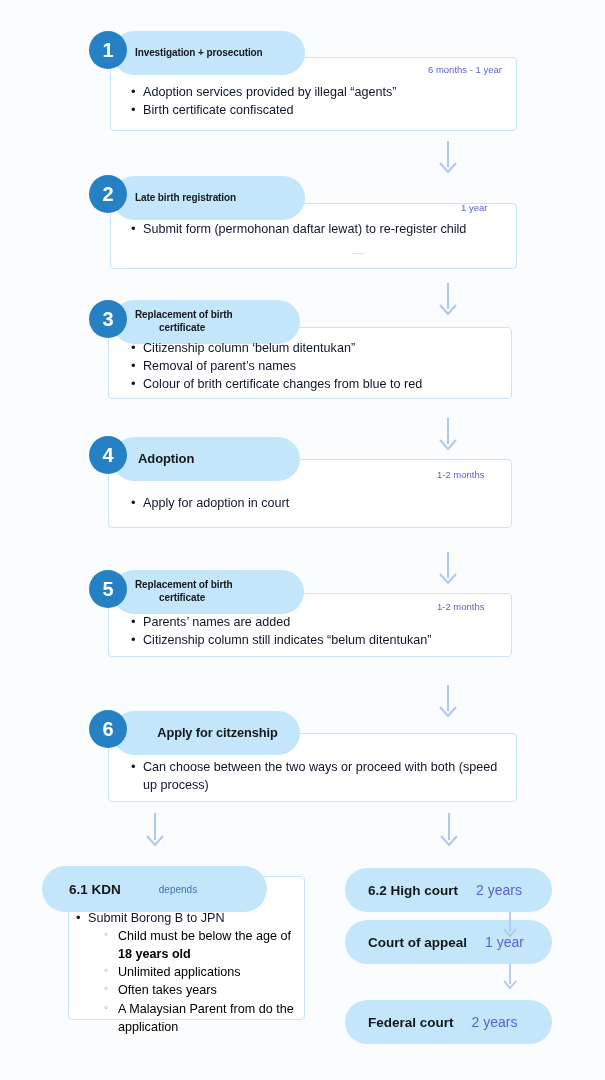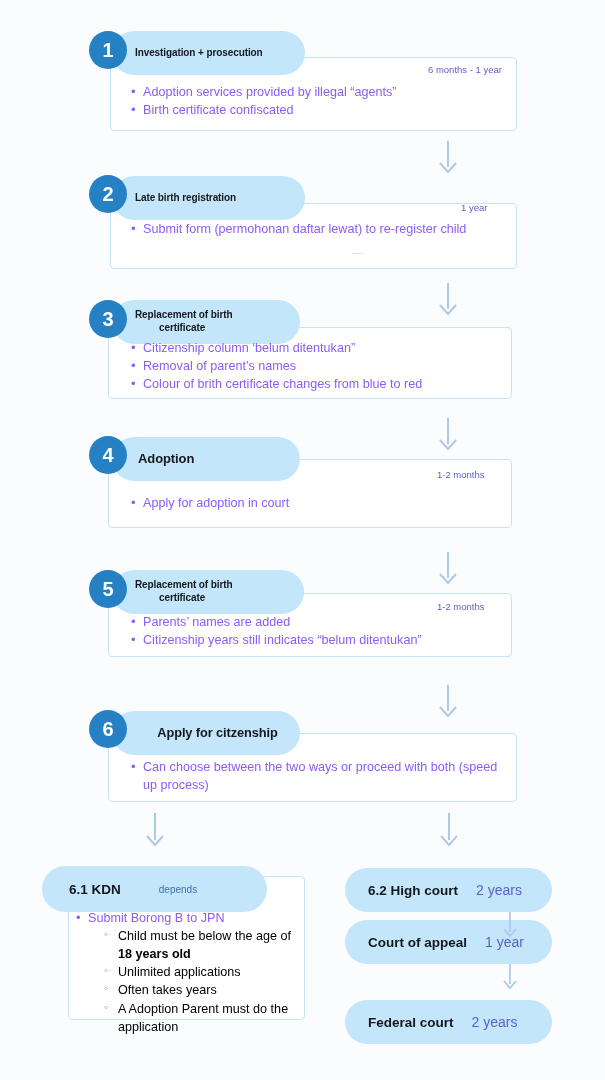--- a/index.html
+++ b/index.html
@@ -72,21 +72,21 @@
     z-index: 4;
   }
 
   
   .bullets {
     position: absolute;
     margin: 0;
     padding: 0;
     list-style: none;
     font-size: 12.6px;
-    color: #8b5cf6;
+    color: #0f172a;
     line-height: 1.42;
   }
   .bullets > li {
     position: relative;
     padding-left: 13px;
     margin-bottom: 0px;
   }
   .bullets > li::before {
     content: "\2022";
     position: absolute;
@@ -254,21 +254,21 @@
   <div class="pill" style="left:112px; top:570px; width:192px; height:44px; padding-left:23px;">
     <span class="pill-title">
       <span>Replacement of birth</span><br>
       <span style="padding-left:24px;">certificate</span>
     </span>
   </div>
   <div class="num-circle" style="left:89px; top:570px;">5</div>
   <div class="duration" style="left:437px; top:601px;">1-2 months</div>
   <ul class="bullets" style="left:130px; top:614px; width:375px;">
     <li>Parents’ names are added</li>
-    <li>Citizenship years still indicates  “belum ditentukan”</li>
+    <li>Citizenship column still indicates  “belum ditentukan”</li>
   </ul>
 </div>
 
 <div class="arrow" style="left:435px; top:685px;">
   <svg width="26" height="33" viewBox="0 0 26 33">
     <line x1="13" y1="0" x2="13" y2="26" stroke="#aec9e8" stroke-width="2"></line>
     <polyline points="5,22 13,31 21,22" fill="none" stroke="#aec9e8" stroke-width="2"></polyline>
   </svg>
 </div>
 
@@ -304,21 +304,21 @@
   </div>
   <ul class="bullets" style="left:75px; top:910px; width:224px;">
     <li>Submit Borong B to JPN</li>
   </ul>
   <ul class="sub-bullets" style="position:absolute; left:104px; top:927px; width:196px;">
     <li>
       <span>Child must be below the age of </span><span class="b">18 years old</span>
     </li>
     <li>Unlimited applications</li>
     <li>Often takes years</li>
-    <li>A Adoption Parent must do the application</li>
+    <li>A Malaysian Parent from do the application</li>
   </ul>
 </div>
 
 <div>
   <div class="branch-pill" style="left:345px; top:868px; width:207px; height:44px; padding-left:23px;">
     <span class="branch-title">6.2 High court</span>
     <span class="court-note" style="margin-left:18px;">2 years</span>
   </div>
 
   <div class="arrow" style="left:500px; top:912px;">

